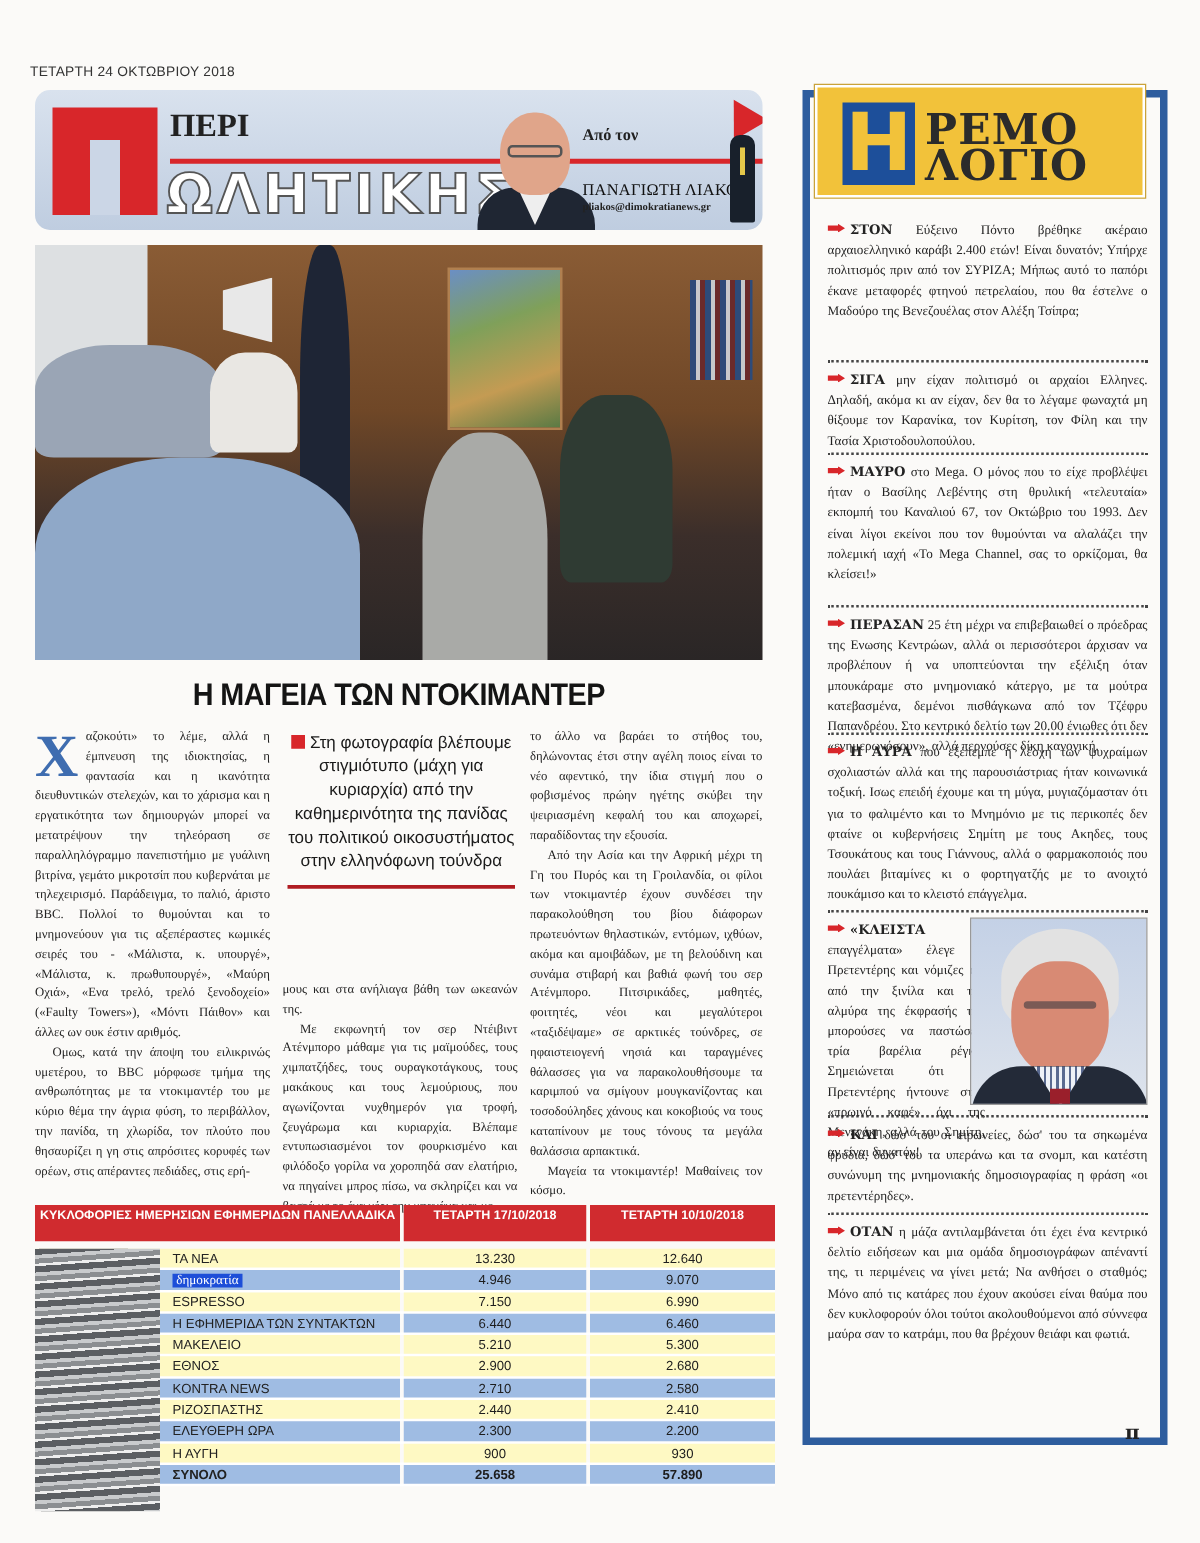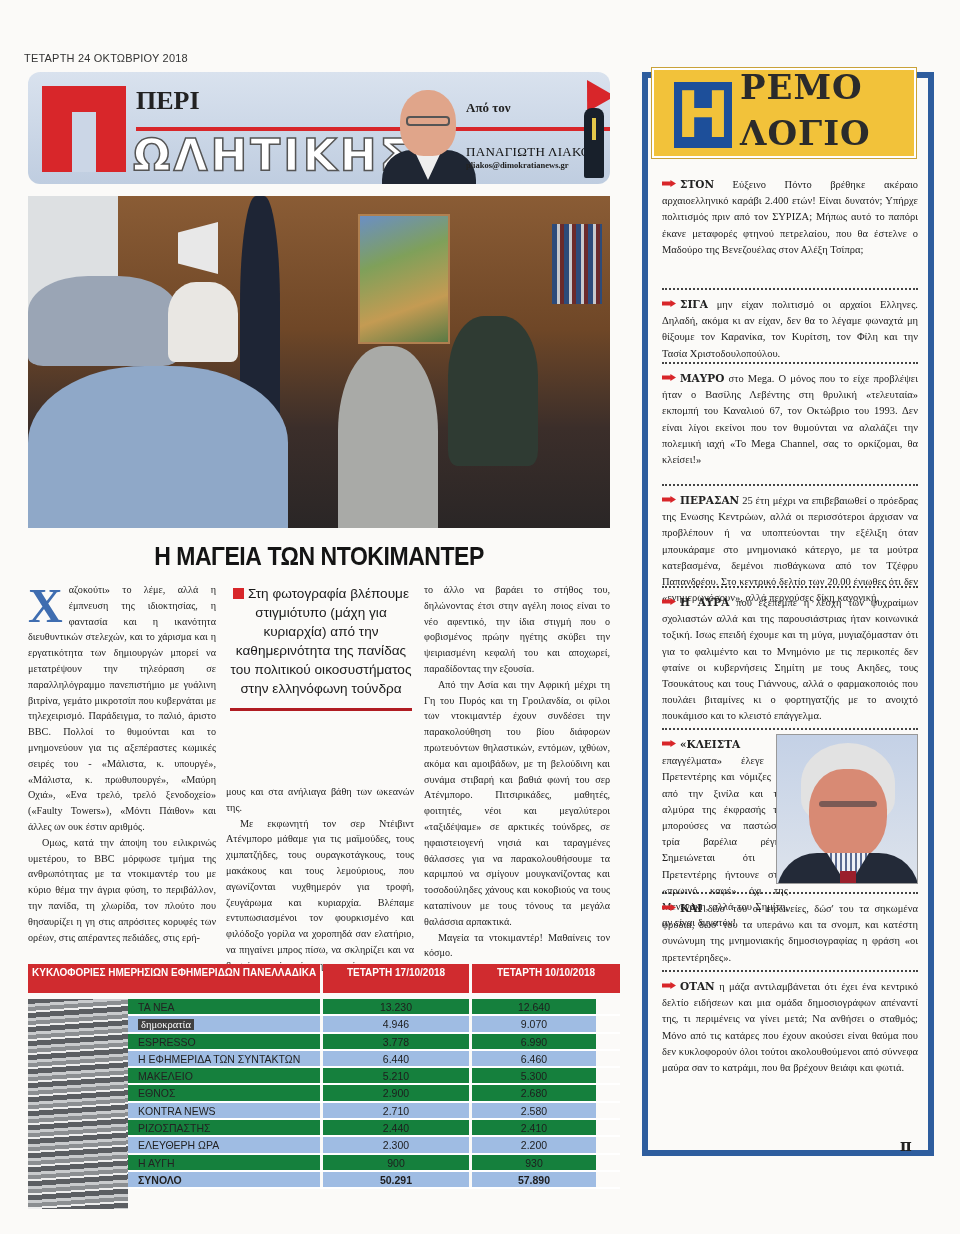--- a/index.html
+++ b/index.html
@@ -65,33 +65,33 @@
   .circ .hdr div { background: #d02b2f; color: #fff; font-weight: bold; line-height: 17px; font-size: 10px; transform-origin: left; }
   .circ .hdr .h0 { width: 292px; padding-left: 4px; }
   .circ .hdr .h1 { width: 146px; margin-left: 3px; text-align: center; }
   .circ .hdr .h2 { width: 148px; margin-left: 3px; text-align: center; }
   .circ .body { position: relative; margin-top: 6px; }
   .stack { position: absolute; left: 0; top: 0; width: 100px; height: 210px;
            background: repeating-linear-gradient(176deg,#5b5e62 0 5px,#c9cbcd 5px 8px,#8b8e91 8px 12px,#eeeeee 12px 14px); }
   .row { display: flex; height: 17.3px; line-height: 17.3px; border-bottom: 2px solid #fff; }
   .row .n { width: 292px; padding-left: 110px; color: #222; }
   .row .v1 { width: 146px; margin-left: 3px; text-align: center; }
-  .row .v2 { width: 124px; margin-left: 3px; text-align: center; }
-  .row.odd .n, .row.odd .v1, .row.odd .v2 { background: #15803d; }
+  .row .v2 { width: 148px; margin-left: 3px; text-align: center; }
+  .row.odd .n, .row.odd .v1, .row.odd .v2 { background: #fef9c3; }
   .row.even .n, .row.even .v1, .row.even .v2 { background: #9fbce3; }
   .row.total { font-weight: bold; }
-  .brand-dim { background: #404040; color: #fff; font-family: "Liberation Serif", serif; padding: 0 3px; }
+  .brand-dim { background: #1d4ed8; color: #fff; font-family: "Liberation Serif", serif; padding: 0 3px; }
 
   
   .rbox { position: absolute; left: 642px; top: 72px; width: 292px; height: 1084px; border: 6px solid #2e5d9e; background: #fbfaf8; }
   .rbox-head { position: absolute; left: 652px; top: 68px; width: 264px; height: 90px; background: #f2c23a;
                border: 2px solid #fff; box-shadow: 0 0 0 1px #c9a23a; }
   .rbox-head .H { position: absolute; left: 20px; top: 12px; width: 58px; height: 66px; background: #1d4f9a;
                   font: bold 64px/66px "DejaVu Sans", sans-serif; color: #f2c23a; text-align: center; }
-  .rbox-head .l1 { position: absolute; left: 86px; top: 0; font: bold 34px/34px "DejaVu Serif", serif; color: #2b2b2b; letter-spacing: 1px; }
+  .rbox-head .l1 { position: absolute; left: 86px; top: 17px; font: bold 34px/34px "DejaVu Serif", serif; color: #2b2b2b; letter-spacing: 1px; }
   .rbox-head .l2 { position: absolute; left: 86px; top: 46px; font: bold 34px/34px "DejaVu Serif", serif; color: #2b2b2b; letter-spacing: 1px; }
 
   .rtext { position: absolute; left: 662px; width: 256px; font: 10.5px/16.2px "Liberation Serif", serif; text-align: justify; color: #222; }
   .rtext .lead { font-weight: bold; font-family: "DejaVu Serif", serif; font-size: 10.5px; }
   .arrow { display: inline-block; width: 14px; height: 7px; background: #d8262a; margin-right: 4px; vertical-align: 1px;
            clip-path: polygon(0 20%, 60% 20%, 60% 0, 100% 50%, 60% 100%, 60% 80%, 0 80%); }
   .dotsep { position: absolute; left: 662px; width: 256px; border-top: 2px dotted #444; }
   .rtext.narrow { width: 126px; }
   .portrait { position: absolute; left: 776px; top: 734px; width: 142px; height: 150px; overflow: hidden;
               background: linear-gradient(180deg,#c4d1e6 0%, #dde3ec 100%); border: 1px solid #999; }
@@ -178,21 +178,21 @@
         <div class="v1">13.230</div>
         <div class="v2">12.640</div>
       </div>
       <div class="row even">
         <div class="n"><span class="brand-dim">δημοκρατία</span></div>
         <div class="v1">4.946</div>
         <div class="v2">9.070</div>
       </div>
       <div class="row odd">
         <div class="n"><span>ESPRESSO</span></div>
-        <div class="v1">3.778</div>
+        <div class="v1">7.150</div>
         <div class="v2">6.990</div>
       </div>
       <div class="row even">
         <div class="n"><span>Η ΕΦΗΜΕΡΙΔΑ ΤΩΝ ΣΥΝΤΑΚΤΩΝ</span></div>
         <div class="v1">6.440</div>
         <div class="v2">6.460</div>
       </div>
       <div class="row odd">
         <div class="n"><span>ΜΑΚΕΛΕΙΟ</span></div>
         <div class="v1">5.210</div>
@@ -218,21 +218,21 @@
         <div class="v1">2.300</div>
         <div class="v2">2.200</div>
       </div>
       <div class="row odd">
         <div class="n"><span>Η ΑΥΓΗ</span></div>
         <div class="v1">900</div>
         <div class="v2">930</div>
       </div>
       <div class="row even total">
         <div class="n"><span>ΣΥΝΟΛΟ</span></div>
-        <div class="v1">50.291</div>
+        <div class="v1">25.658</div>
         <div class="v2">57.890</div>
       </div>
     </div>
 </div>
 
 <div class="rbox"></div>
 <div class="rbox-head">
   <div class="H">Η</div>
   <div class="l1">ΡΕΜΟ</div>
   <div class="l2">ΛΟΓΙΟ</div>

